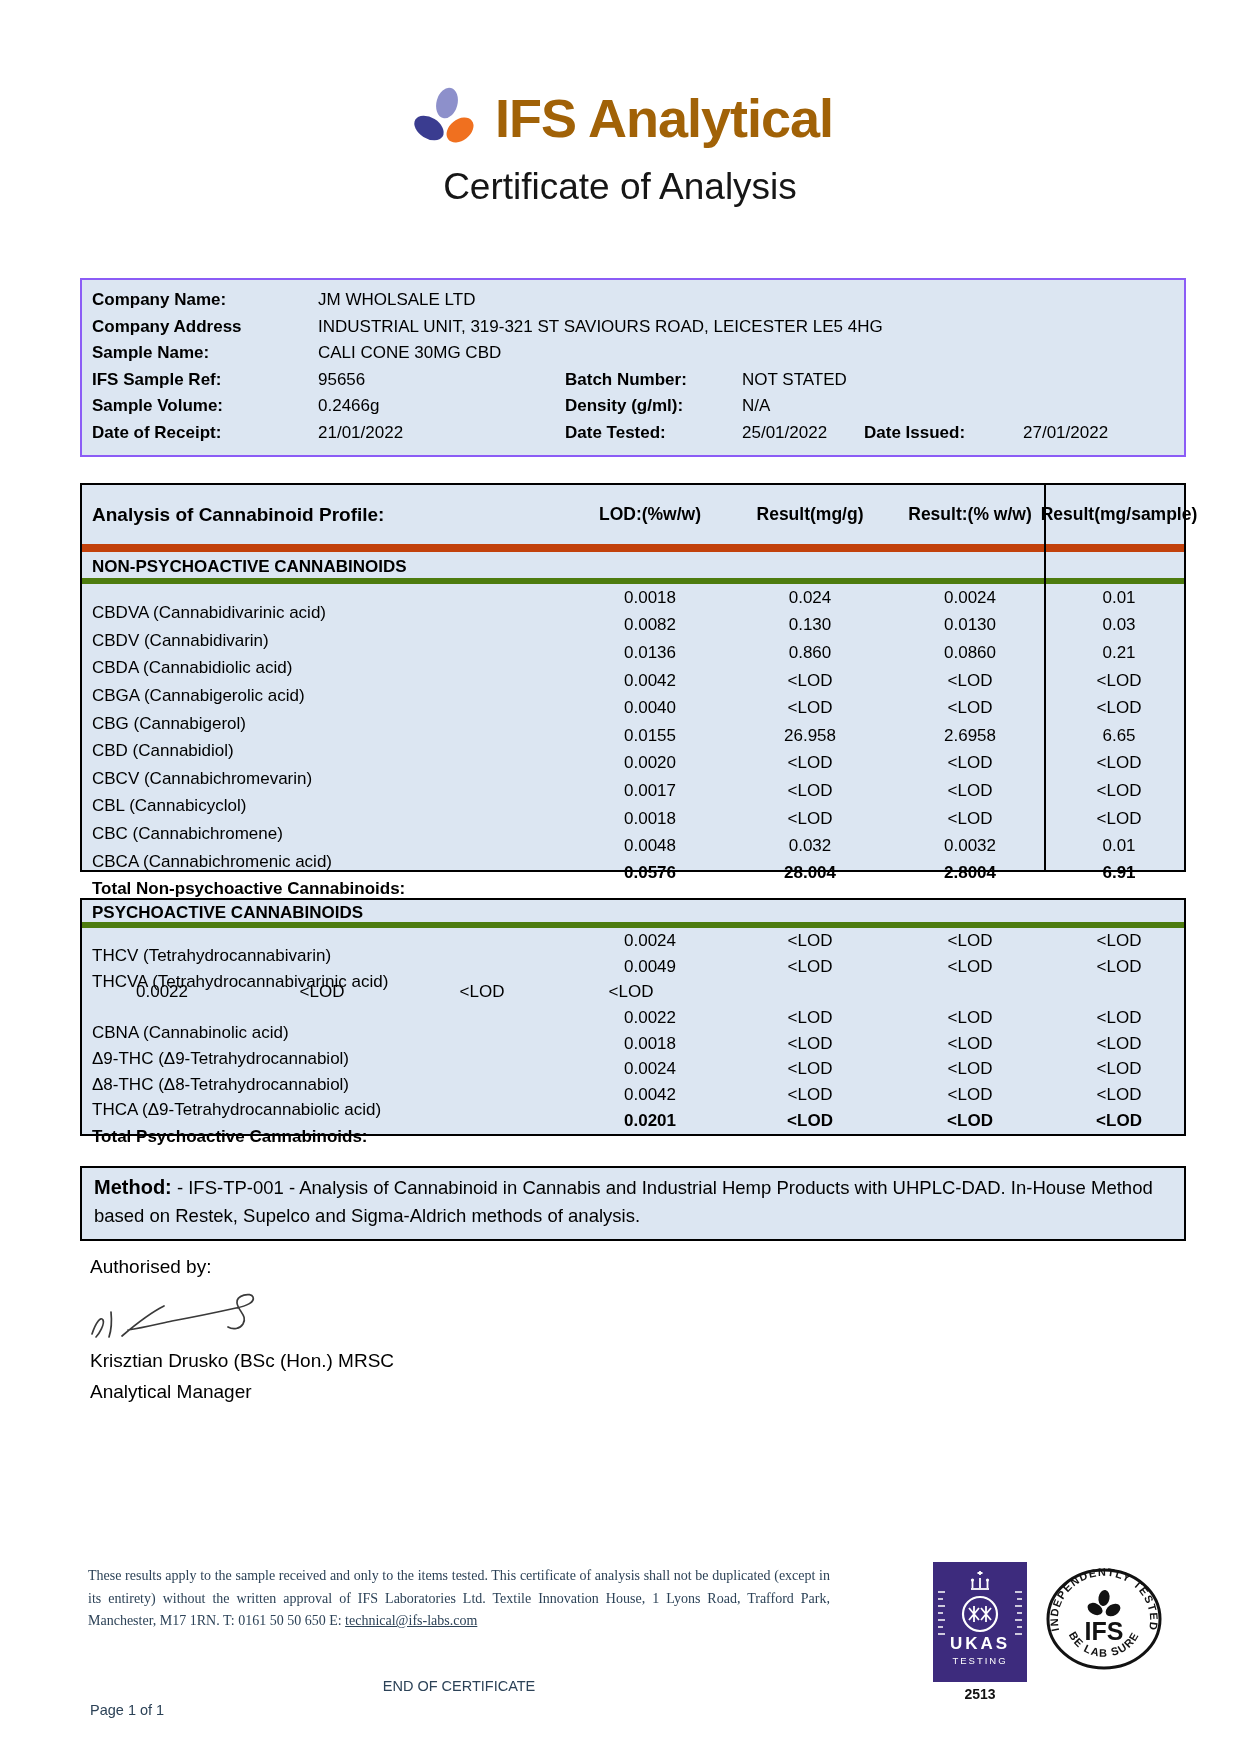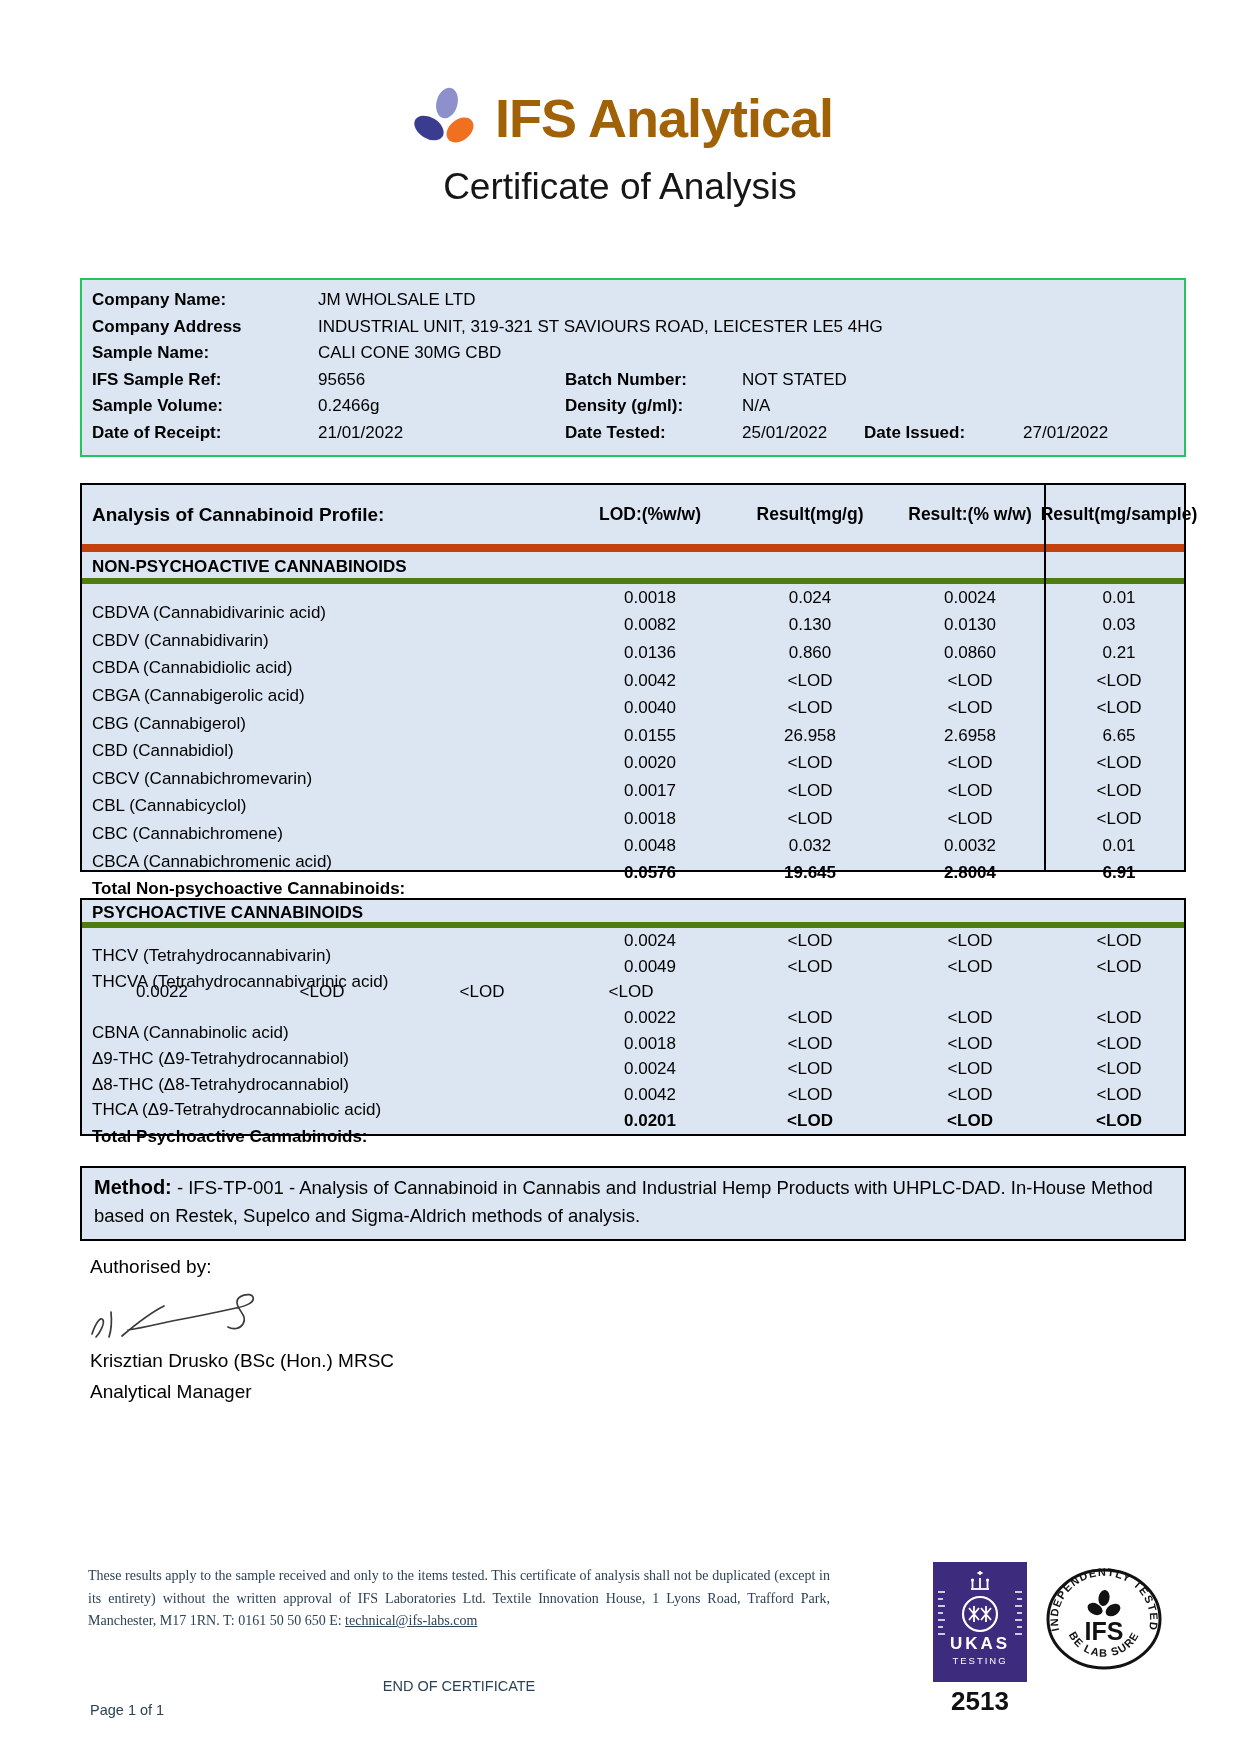--- a/index.html
+++ b/index.html
@@ -7,21 +7,21 @@
         font-family:"Liberation Sans","DejaVu Sans",sans-serif;color:#000;}
 
   
   .logo{position:absolute;top:86px;left:0;width:100%;display:flex;justify-content:center;align-items:center;gap:14px;}
   .logo-icon{width:74px;height:64px;flex:0 0 auto;}
   .brand-text{font-size:54px;font-weight:bold;color:#a16207;letter-spacing:-1px;}
   .doc-title{position:absolute;top:166px;left:0;width:100%;text-align:center;font-size:37px;color:#161616;}
 
   
   .info-box{position:absolute;left:80px;top:278px;width:1106px;box-sizing:border-box;
-            background:#dce6f2;border:2px solid #22c55e;padding:7px 0 9px 10px;font-size:17px;}
+            background:#dce6f2;border:2px solid #8b5cf6;padding:7px 0 9px 10px;font-size:17px;}
   .i-row{display:flex;line-height:26.5px;white-space:nowrap;}
   .i-label{font-weight:bold;}
   .w1{width:226px;flex:0 0 auto;}
   .v-a{width:247px;flex:0 0 auto;}
   .w2{width:177px;flex:0 0 auto;}
   .v-b{width:122px;flex:0 0 auto;}
   .w3{width:159px;flex:0 0 auto;}
 
   
   .an-table{position:absolute;left:80px;width:1106px;box-sizing:border-box;background:#dce6f2;
@@ -57,21 +57,21 @@
   .sig-role{position:absolute;left:90px;top:1381px;font-size:19px;}
 
   
   .footer-text{position:absolute;left:88px;top:1565px;width:742px;font-size:14px;line-height:22.5px;
                color:#2c4257;text-align:justify;font-family:Liberation Serif, serif;}
   .email{color:#2c4257;text-decoration:underline;cursor:pointer;}
   .end-cert{position:absolute;left:88px;top:1678px;width:742px;text-align:center;font-size:14.5px;color:#2c4257;}
   .page-num{position:absolute;left:90px;top:1702px;font-size:14.5px;color:#2c4257;}
   .ukas{position:absolute;left:933px;top:1562px;width:94px;height:120px;}
   .ukas-num{position:absolute;left:933px;top:1686px;width:94px;text-align:center;font-weight:bold;
-            font-size:26px;color:#111;}
+            font-size:14px;color:#111;}
   .stamp{position:absolute;left:1045px;top:1567px;width:118px;height:104px;}
 </style>
 </head>
 <body>
 
 <div class="page">
 
   <div class="logo">
     <svg class="logo-icon" viewBox="0 0 74 64">
       <ellipse cx="40" cy="17" rx="10.5" ry="15.5" transform="rotate(15 40 17)" fill="#8d90cb"></ellipse>
@@ -205,21 +205,21 @@
         <div class="an-row">
           <div class="cell name">CBCA (Cannabichromenic acid)</div>
           <div class="cell val">0.0048</div>
           <div class="cell val">0.032</div>
           <div class="cell val">0.0032</div>
           <div class="cell val">0.01</div>
         </div>
         <div class="an-row total">
           <div class="cell name">Total Non-psychoactive Cannabinoids:</div>
           <div class="cell val">0.0576</div>
-          <div class="cell val">19.645</div>
+          <div class="cell val">28.004</div>
           <div class="cell val">2.8004</div>
           <div class="cell val">6.91</div>
         </div>
       </div>
   </div>
 
   <div class="an-table t2">
     <div class="an-section">PSYCHOACTIVE CANNABINOIDS</div>
     <div id="rows2">
         <div class="an-row">

